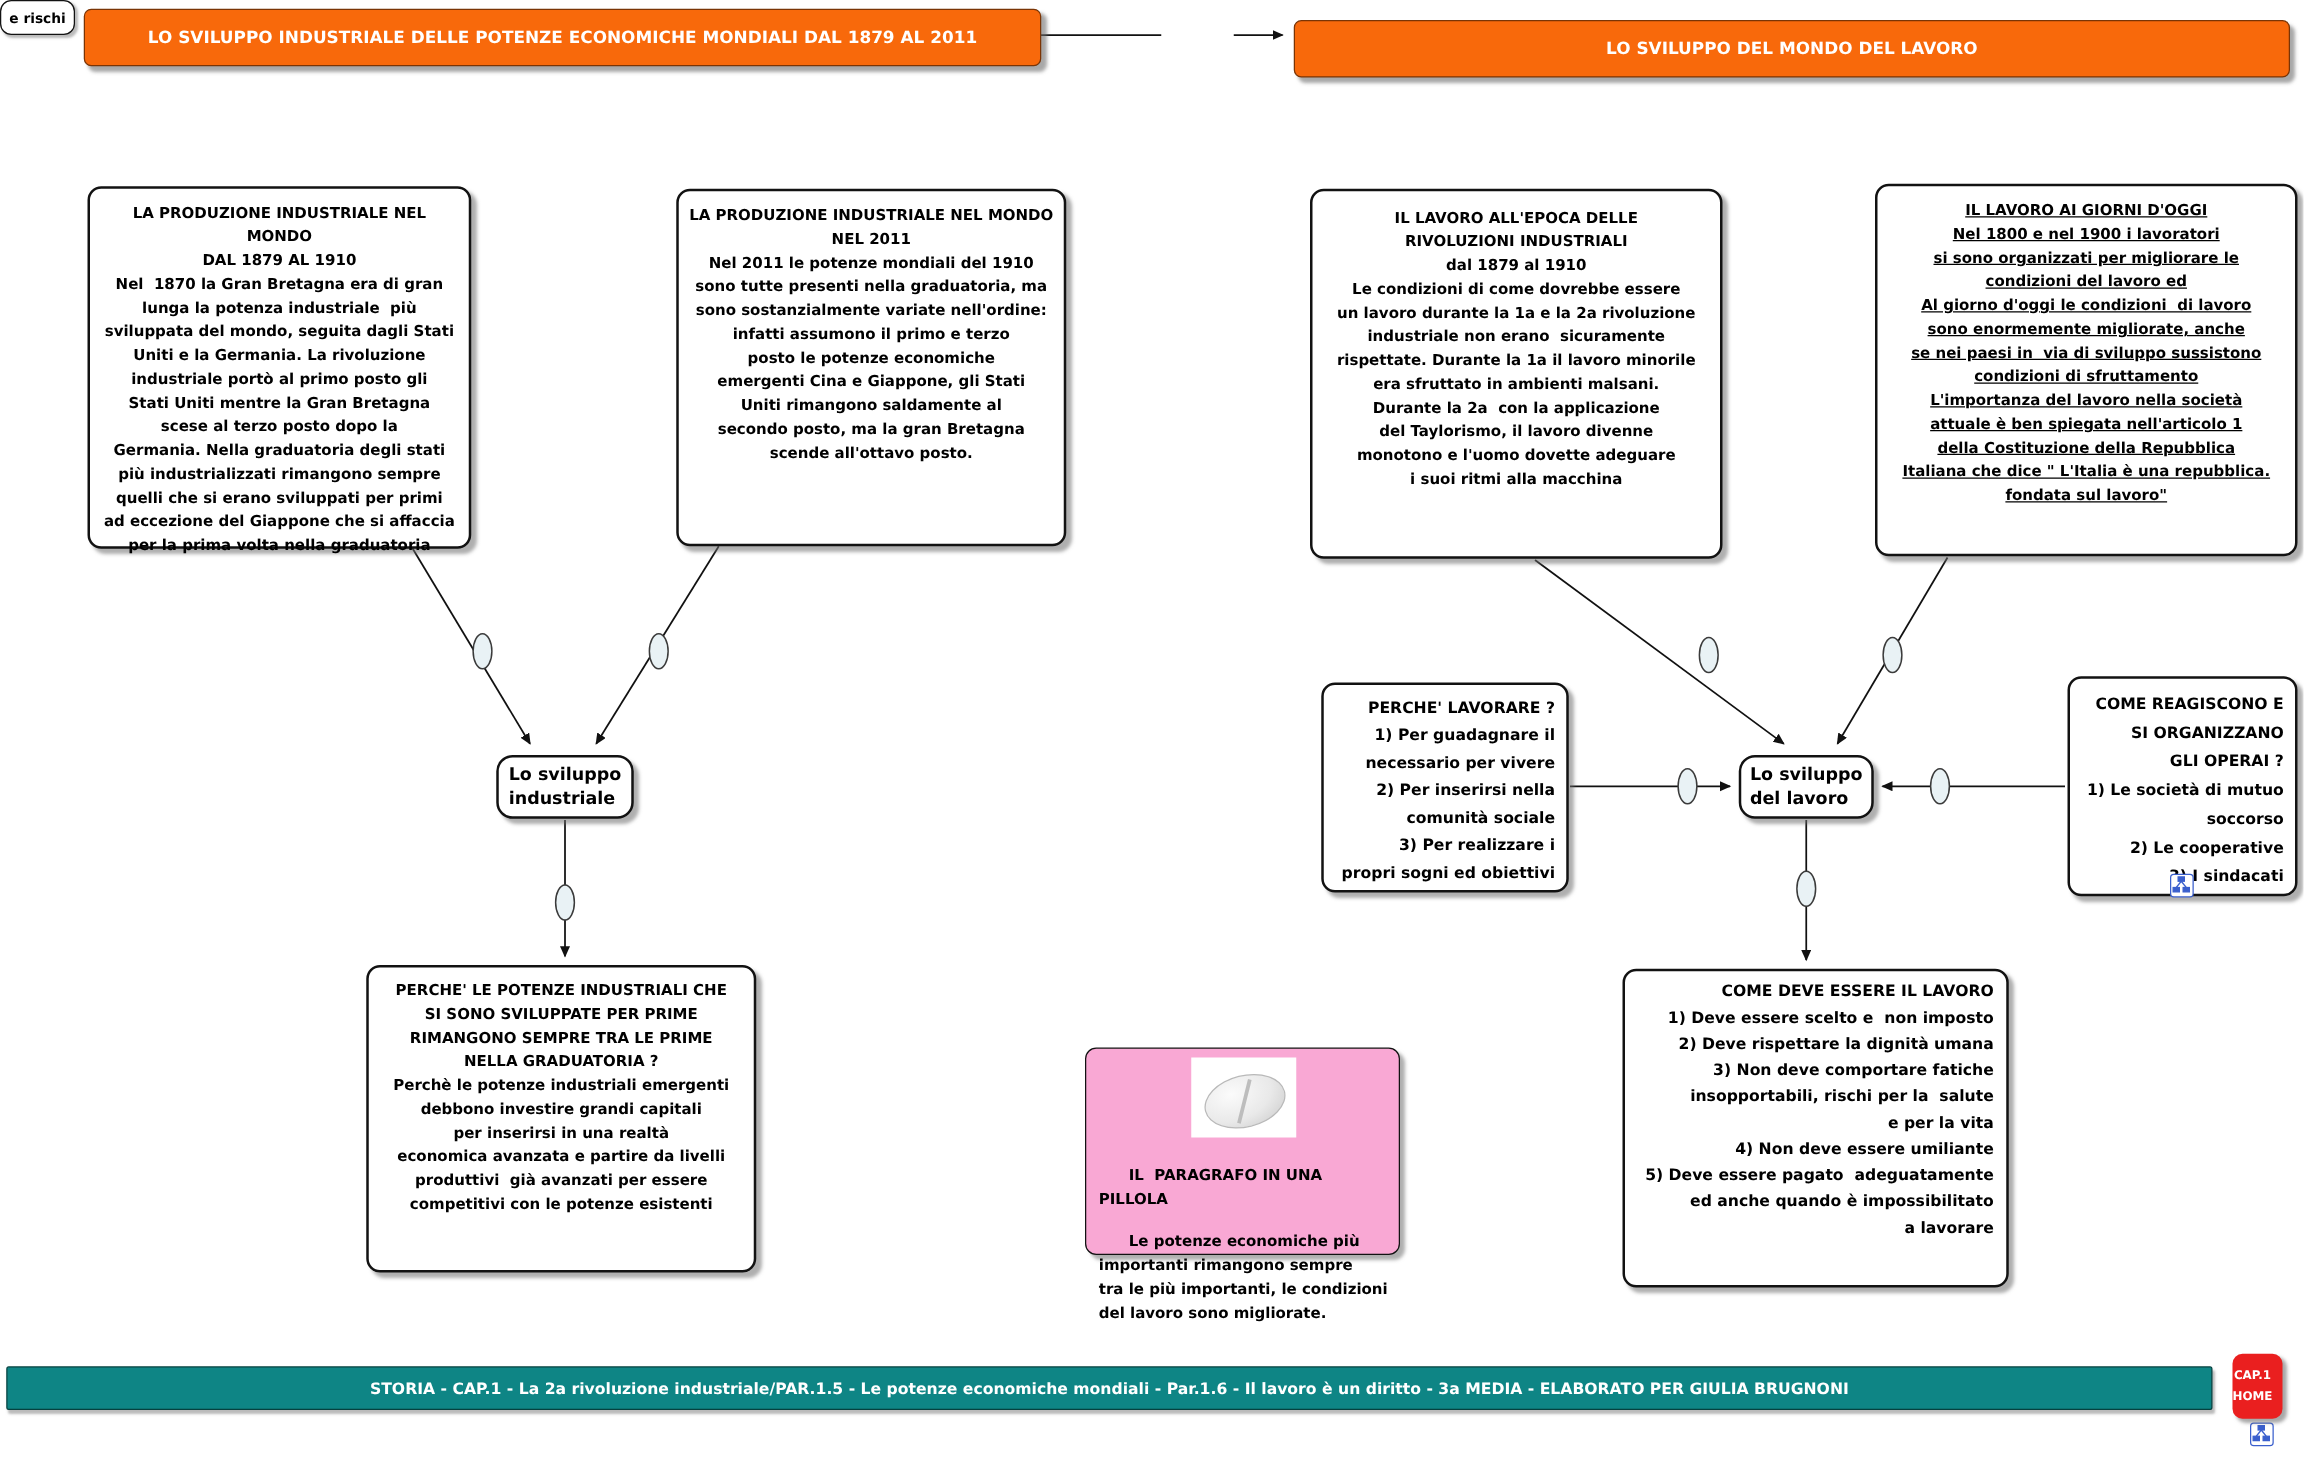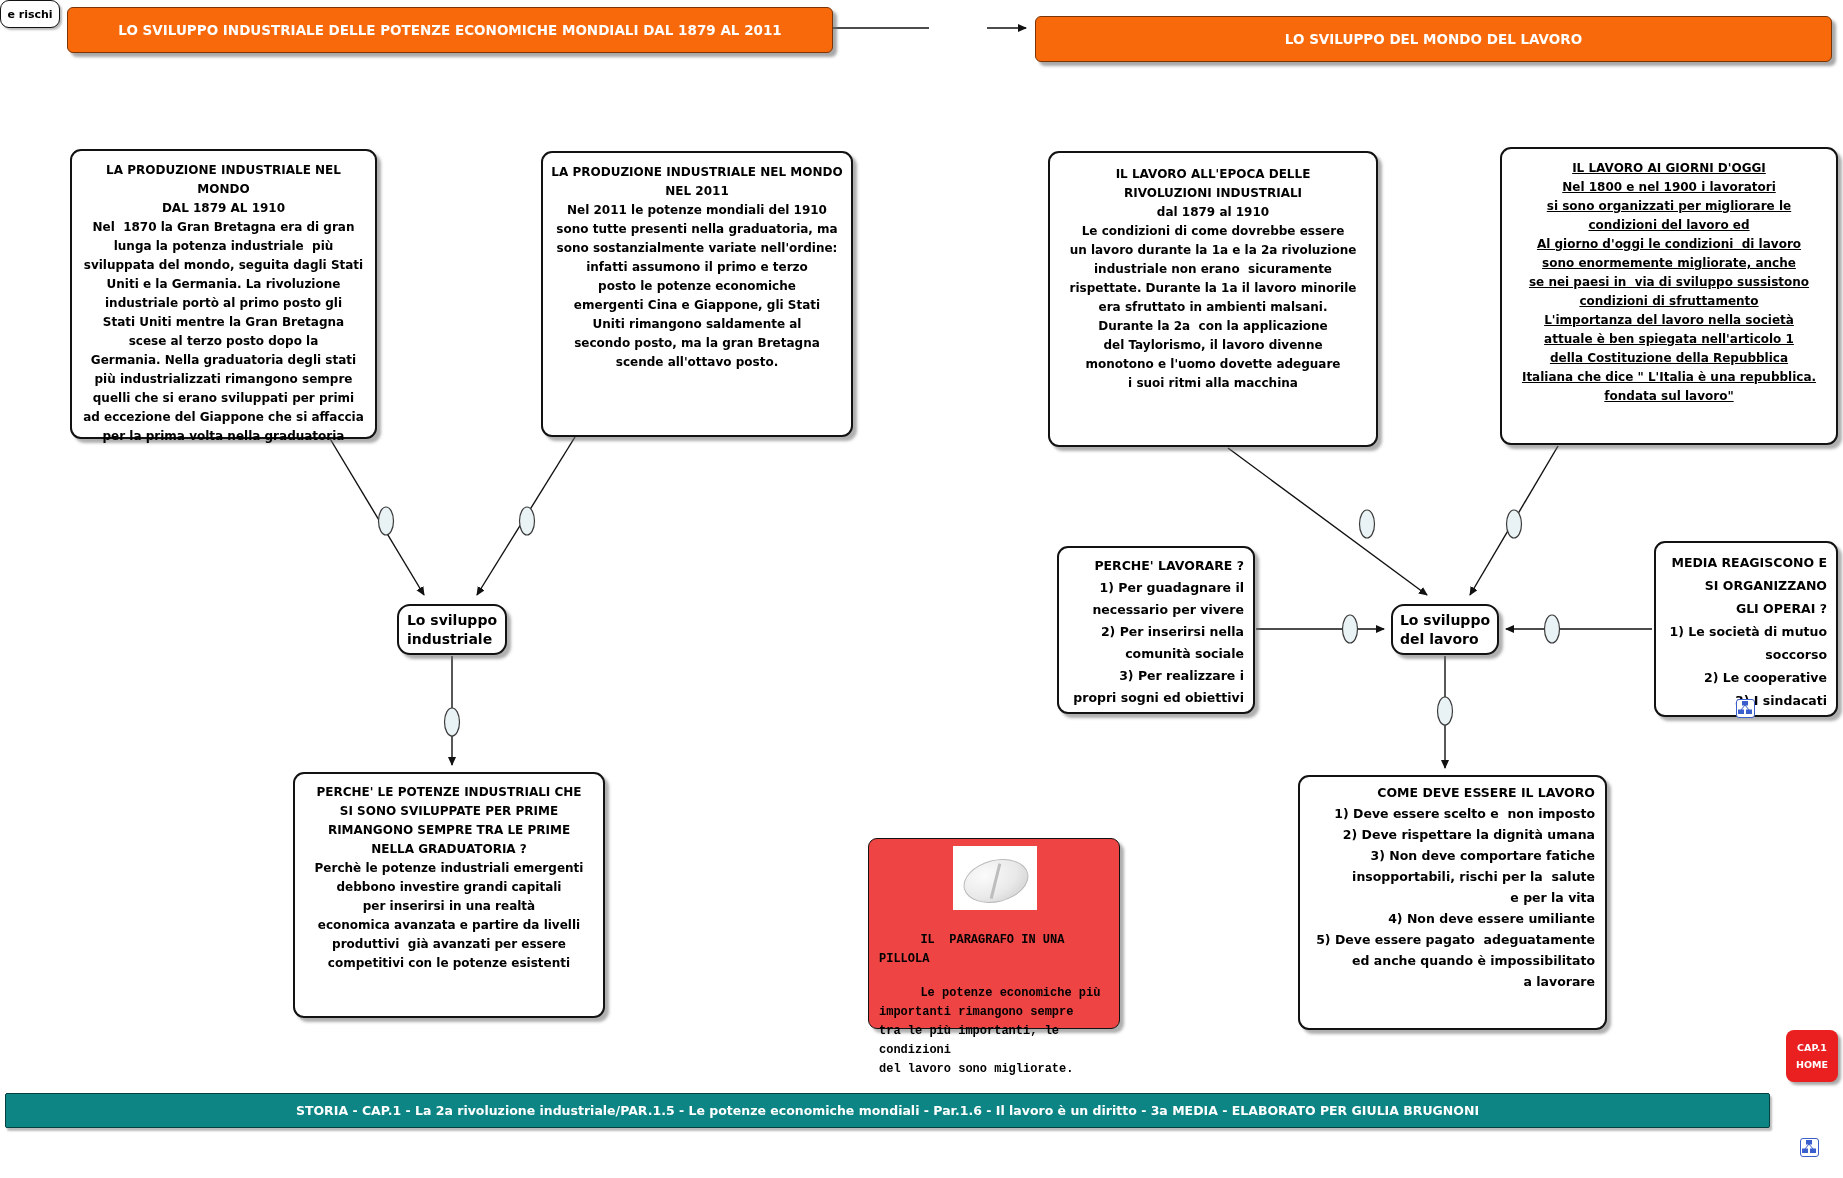--- a/index.html
+++ b/index.html
@@ -34,35 +34,35 @@
   .nodetxt{white-space:pre-wrap;text-align:left;font-size:14px;line-height:19px;}
 
   #box-perche-lavorare{left:1057px;top:546px;width:198px;height:168px;padding:7px 9px;}
   #box-perche-lavorare .txt{font-size:12.5px;line-height:22px;}
   #box-reagiscono{left:1654px;top:541px;width:184px;height:176px;padding:8px 9px;}
   #box-reagiscono .txt{font-size:12.5px;line-height:23px;}
   #box-perche-potenze{left:293px;top:772px;width:312px;height:246px;padding:9px 6px;}
   #box-come-deve{left:1298px;top:775px;width:309px;height:255px;padding:5px 10px;}
   #box-come-deve .txt{font-size:12.5px;line-height:21px;}
 
-  #box-pillola{left:868px;top:838px;width:252px;height:191px;background:#ef4444;border-radius:9px;
-               border:1.5px solid #121212;padding:0;font-family:Liberation Mono, monospace;}
+  #box-pillola{left:868px;top:838px;width:252px;height:166px;background:#f9a8d4;border-radius:9px;
+               border:1.5px solid #121212;padding:0;}
   #pill-img{position:absolute;left:84px;top:7px;width:84px;height:64px;background:#fff;}
   #pill-body{position:absolute;left:10px;top:14px;width:64px;height:40px;border-radius:50%;
              background:radial-gradient(ellipse at 35% 30%,#fbfbfb 0%,#e9e9e9 55%,#c9c9c9 100%);
              border:1px solid #b9b9b9;transform:rotate(-14deg);}
   #pill-line{position:absolute;left:30px;top:2px;width:3px;height:36px;background:#bdbdbd;transform:rotate(28deg);}
   #pillola-text{position:absolute;left:10px;top:76px;width:232px;white-space:pre-wrap;
                 font-size:11.5px;line-height:15.5px;text-align:left;}
 
   #footer-banner{position:absolute;left:5px;top:1093px;width:1763px;height:33px;background:#0E8585;
       border:1px solid #05413f;border-radius:2px;display:flex;align-items:center;justify-content:center;
       color:#fff;font-size:12.5px;box-shadow:2px 3px 2px rgba(120,120,120,.5);}
-  #home-btn{position:absolute;left:1786px;top:1030px;width:52px;height:52px;background:#EA1F1F;
-      border-radius:8px;display:flex;align-items:center;justify-content:center;color:#fff;
+  #home-btn{position:absolute;left:1786px;top:1083px;width:40px;height:52px;background:#EA1F1F;
+      border-radius:8px;display:flex;align-items:center;color:#fff;
       font-size:9.5px;line-height:17px;text-align:center;white-space:pre-wrap;
       box-shadow:3px 3px 3px rgba(110,110,110,.6);}
   .mapicon{position:absolute;width:19px;height:19px;background:#fff;border:1.5px solid #3A5FCD;
       border-radius:3px;box-sizing:border-box;}
   #reagiscono-icon{left:1736px;top:699px;}
   #home-icon{left:1800px;top:1138px;}
 </style>
 </head>
 <body>
 
@@ -179,21 +179,21 @@
   <div class="cbox left" id="box-perche-lavorare">
     <div class="txt">PERCHE' LAVORARE ?</div>
     <div class="txt">1) Per guadagnare il
 necessario per vivere
 2) Per inserirsi nella
 comunità sociale
 3) Per realizzare i
 propri sogni ed obiettivi</div>
   </div>
   <div class="cbox left" id="box-reagiscono">
-    <div class="txt">MEDIA REAGISCONO E
+    <div class="txt">COME REAGISCONO E
 SI ORGANIZZANO
 GLI OPERAI ?</div>
     <div class="txt">1) Le società di mutuo
 soccorso
 2) Le cooperative
 3) I sindacati</div>
   </div>
 
   <div class="cbox center" id="box-perche-potenze">
     <div class="txt">PERCHE' LE POTENZE INDUSTRIALI CHE

